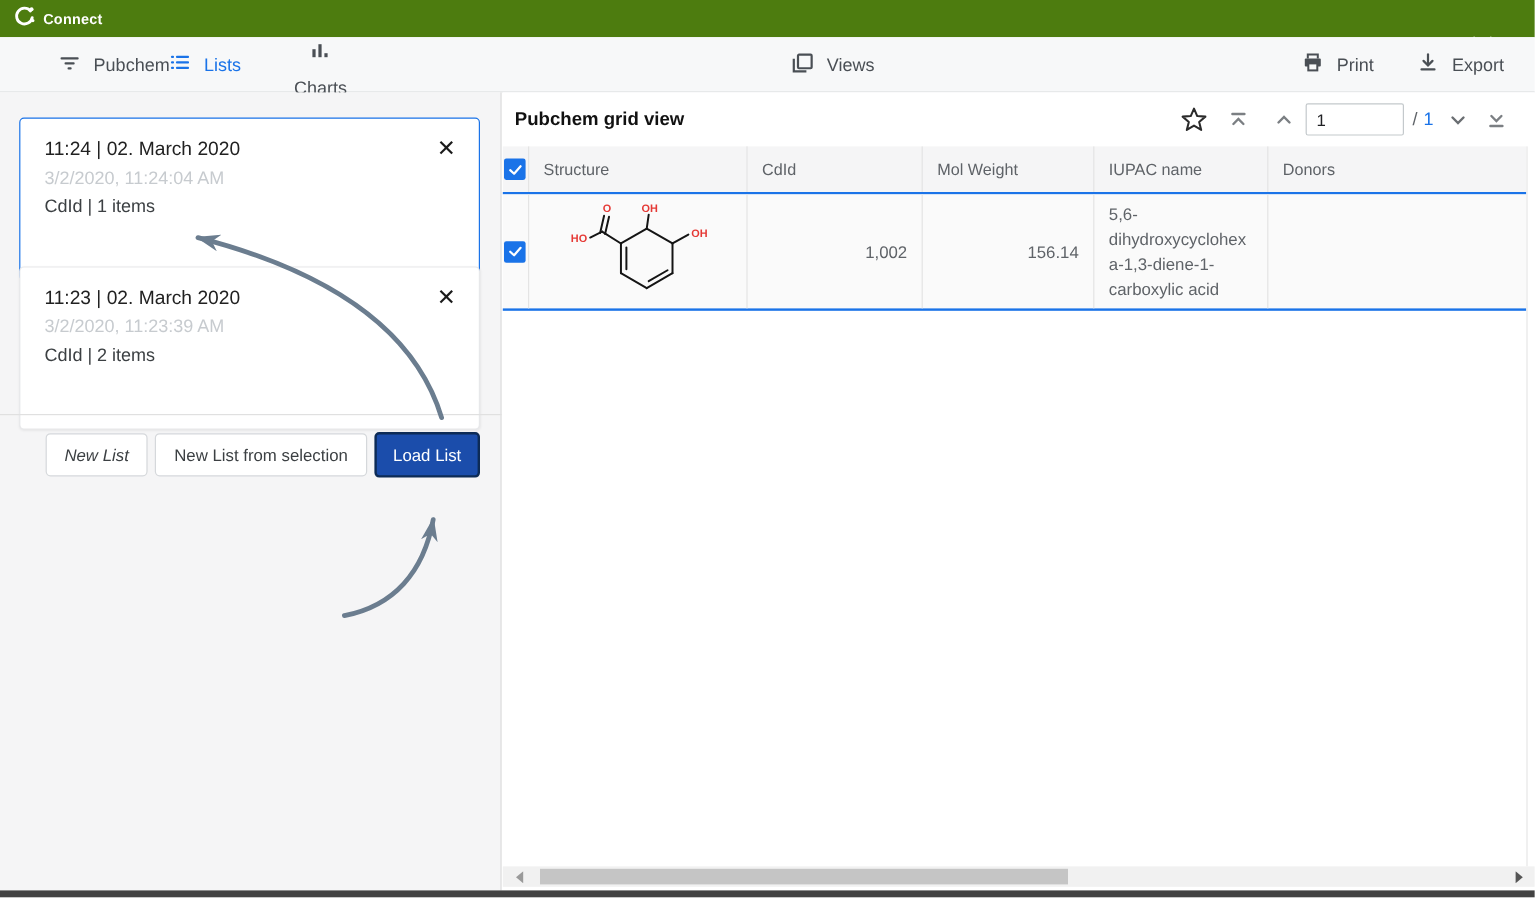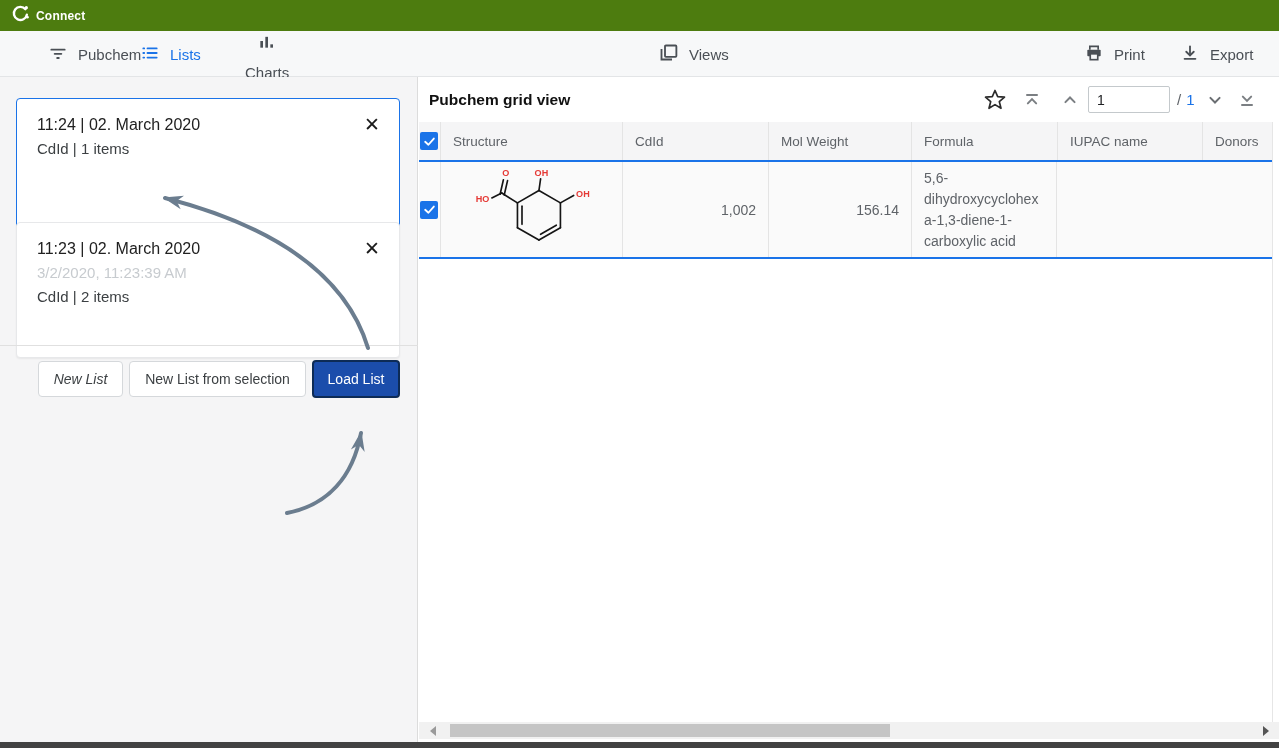--- a/index.html
+++ b/index.html
@@ -168,20 +168,21 @@
         </svg>
     </span>
     <span>Export</span>
   </div>
 </div>
 
 <div class="left-panel">
 
   <div class="list-card card-selected" style="top:21px;">
     <div class="card-title">11:24 | 02. March 2020</div>
+    <div class="card-sub">3/2/2020, 11:24:04 AM</div>
     <div class="card-summary">CdId | 1 items</div>
     <div class="card-close">✕</div>
   </div>
 
   <div class="list-card card-normal" style="top:145px;">
     <div class="card-title">11:23 | 02. March 2020</div>
     <div class="card-sub">3/2/2020, 11:23:39 AM</div>
     <div class="card-summary">CdId | 2 items</div>
     <div class="card-close">✕</div>
   </div>
@@ -249,21 +250,20 @@
     <div class="t-cell c-check">
       <div class="checkbox">
         <svg width="13" height="13" viewBox="0 0 24 24">
             <path d="M4 12.5 L10 18 L20 6.5" fill="none" stroke="#fff" stroke-width="3.4" stroke-linecap="round" stroke-linejoin="round"></path>
           </svg>
       </div>
     </div>
     <div class="t-cell c-structure">Structure</div>
     <div class="t-cell c-cdid">CdId</div>
     <div class="t-cell c-molweight">Mol Weight</div>
-    <div class="t-cell c-formula">Formula</div>
     <div class="t-cell c-iupac">IUPAC name</div>
     <div class="t-cell c-donors">Donors</div>
   </div>
 
   <div class="t-row t-data">
     <div class="t-cell c-check">
       <div class="checkbox">
         <svg width="13" height="13" viewBox="0 0 24 24">
             <path d="M4 12.5 L10 18 L20 6.5" fill="none" stroke="#fff" stroke-width="3.4" stroke-linecap="round" stroke-linejoin="round"></path>
           </svg>

